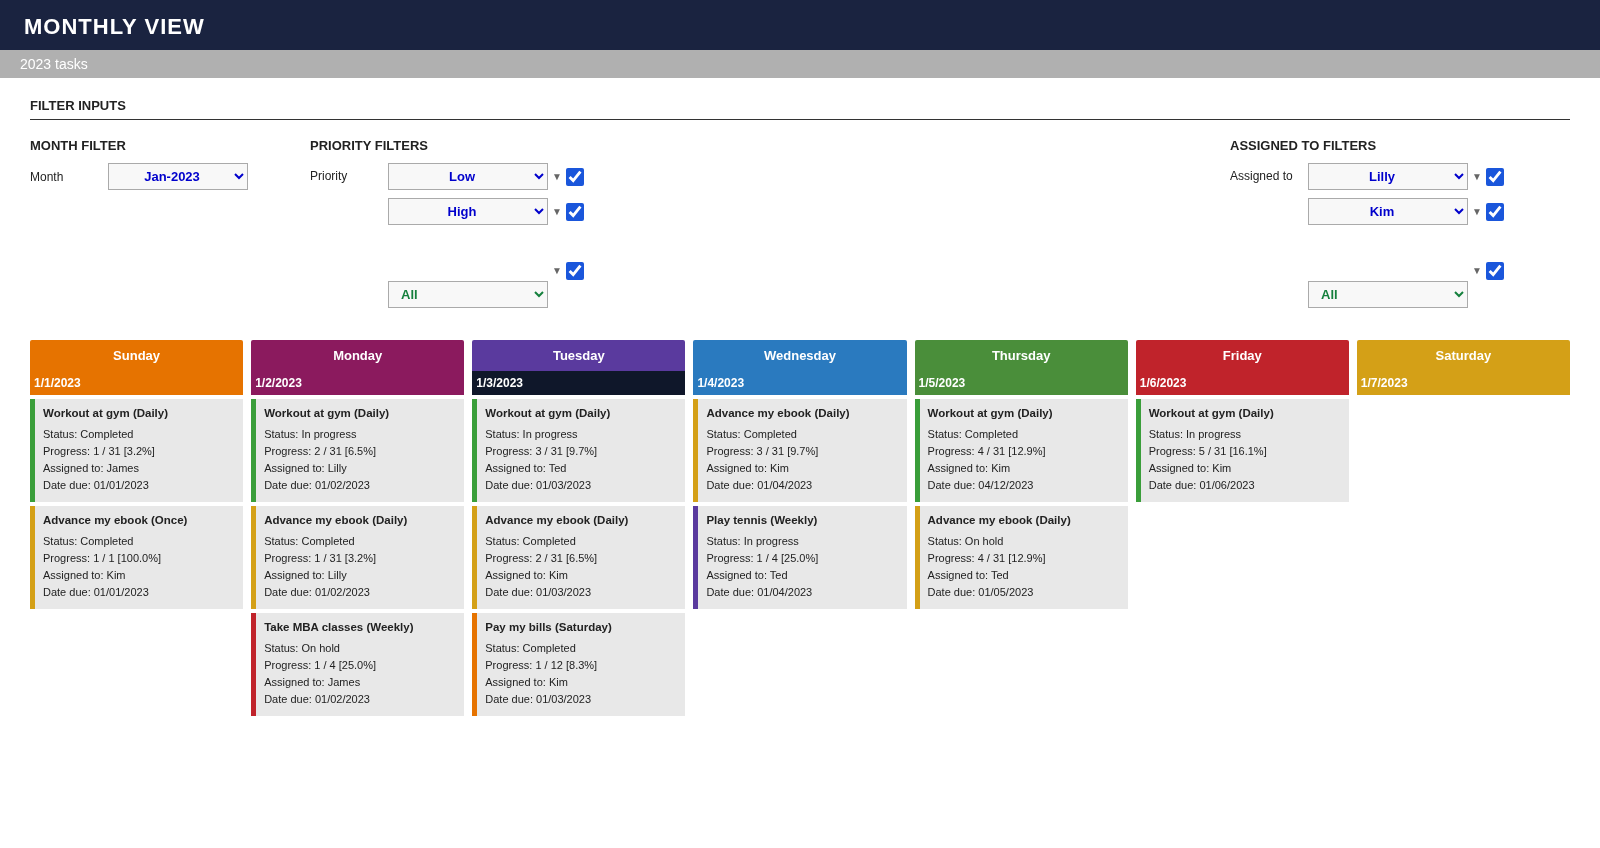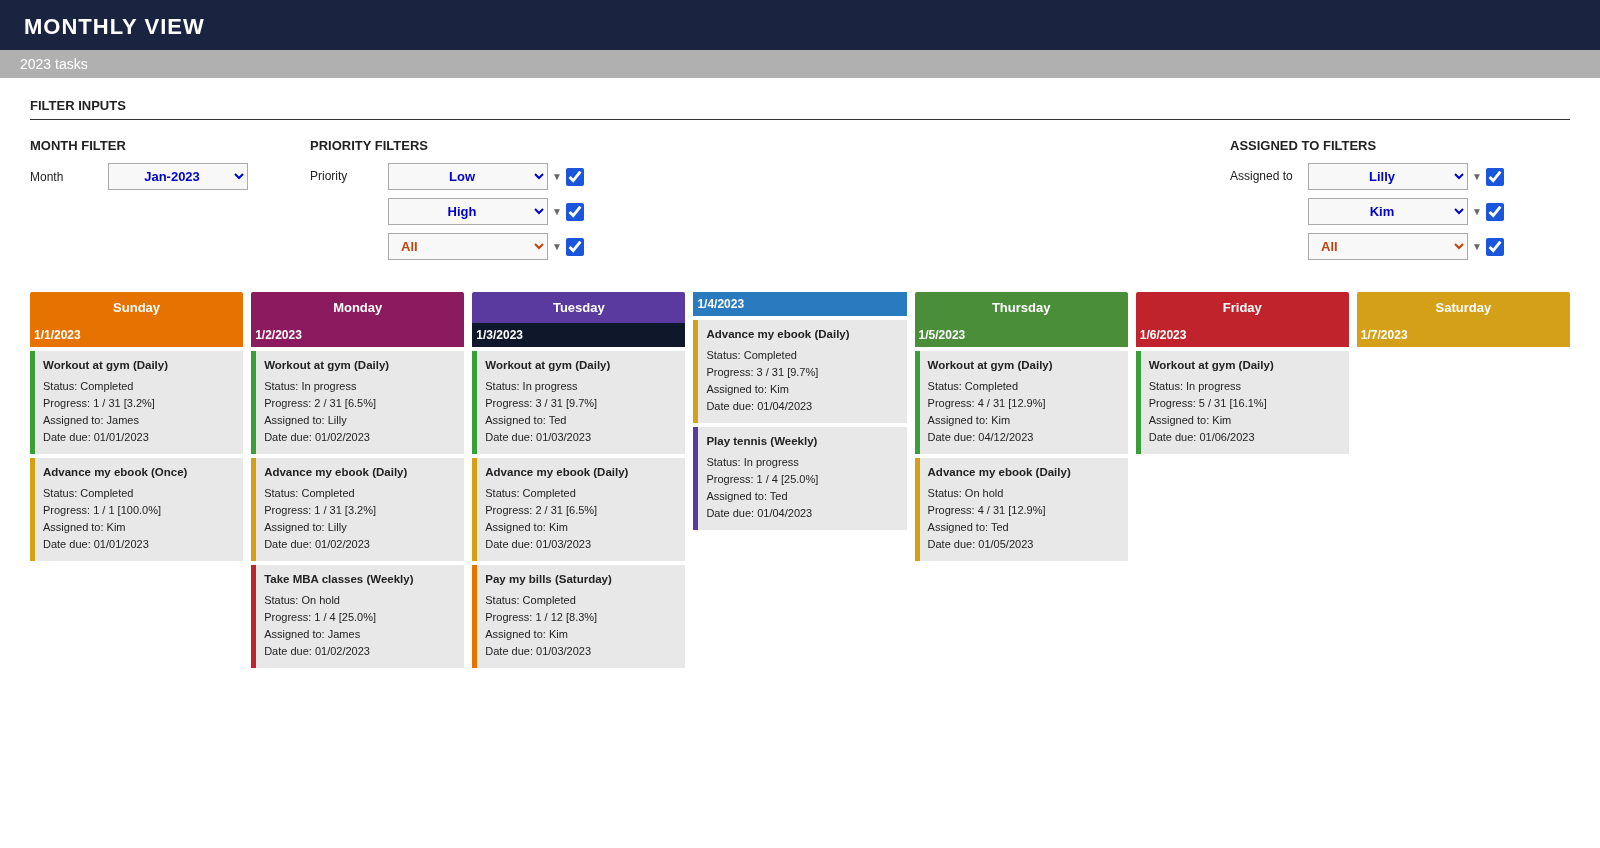--- a/index.html
+++ b/index.html
@@ -23,21 +23,21 @@
     .filter-select-wrap { display: flex; align-items: center; gap: 4px; }
     .filter-select {
       border: 1px solid #aaa;
       padding: 4px 8px;
       font-size: 13px;
       min-width: 160px;
       background: #f8f8f8;
       cursor: pointer;
     }
     .filter-select.blue-text { color: #0000cc; font-weight: bold; text-align: center; }
-    .filter-select.black-text { color: #c2410c; font-weight: bold; }
+    .filter-select.black-text { color: #15803d; font-weight: bold; margin-top: 48px; }
 
     .filter-checkbox {
       width: 18px; height: 18px;
       accent-color: #1a56db;
       cursor: pointer;
     }
 
     .month-select { min-width: 140px; }
 
     
@@ -221,20 +221,21 @@
               <div class="task-title">Advance my ebook (Daily)</div>
               <div class="task-details">Status: Completed<br>Progress: 2 / 31  [6.5%]<br>Assigned to: Kim<br>Date due: 01/03/2023</div>
             </div>
             <div class="task-card border-orange">
               <div class="task-title">Pay my bills (Saturday)</div>
               <div class="task-details">Status: Completed<br>Progress: 1 / 12  [8.3%]<br>Assigned to: Kim<br>Date due: 01/03/2023</div>
             </div>
           </div>
         </div>
         <div class="day-column">
+          <div class="day-header wednesday-header">Wednesday</div>
           <div class="day-date wednesday-date">1/4/2023</div>
           <div class="day-tasks">
             <div class="task-card border-yellow">
               <div class="task-title">Advance my ebook (Daily)</div>
               <div class="task-details">Status: Completed<br>Progress: 3 / 31  [9.7%]<br>Assigned to: Kim<br>Date due: 01/04/2023</div>
             </div>
             <div class="task-card border-purple">
               <div class="task-title">Play tennis (Weekly)</div>
               <div class="task-details">Status: In progress<br>Progress: 1 / 4  [25.0%]<br>Assigned to: Ted<br>Date due: 01/04/2023</div>
             </div>

